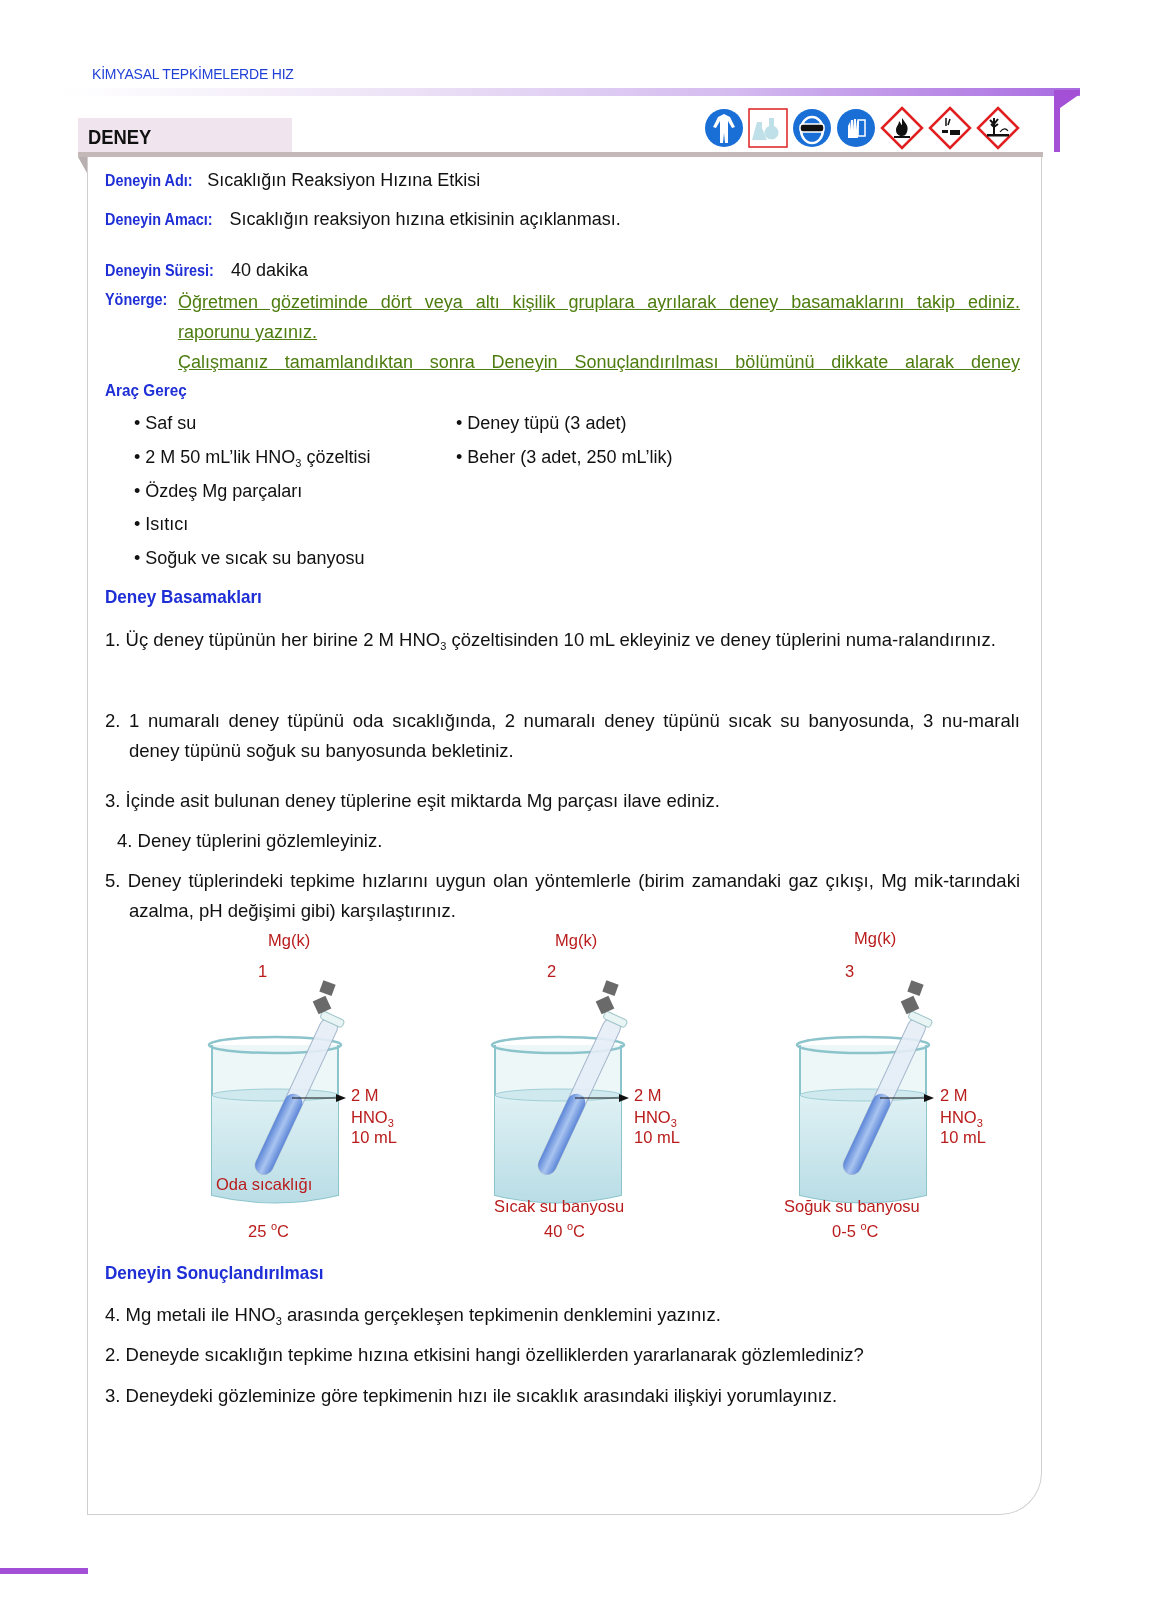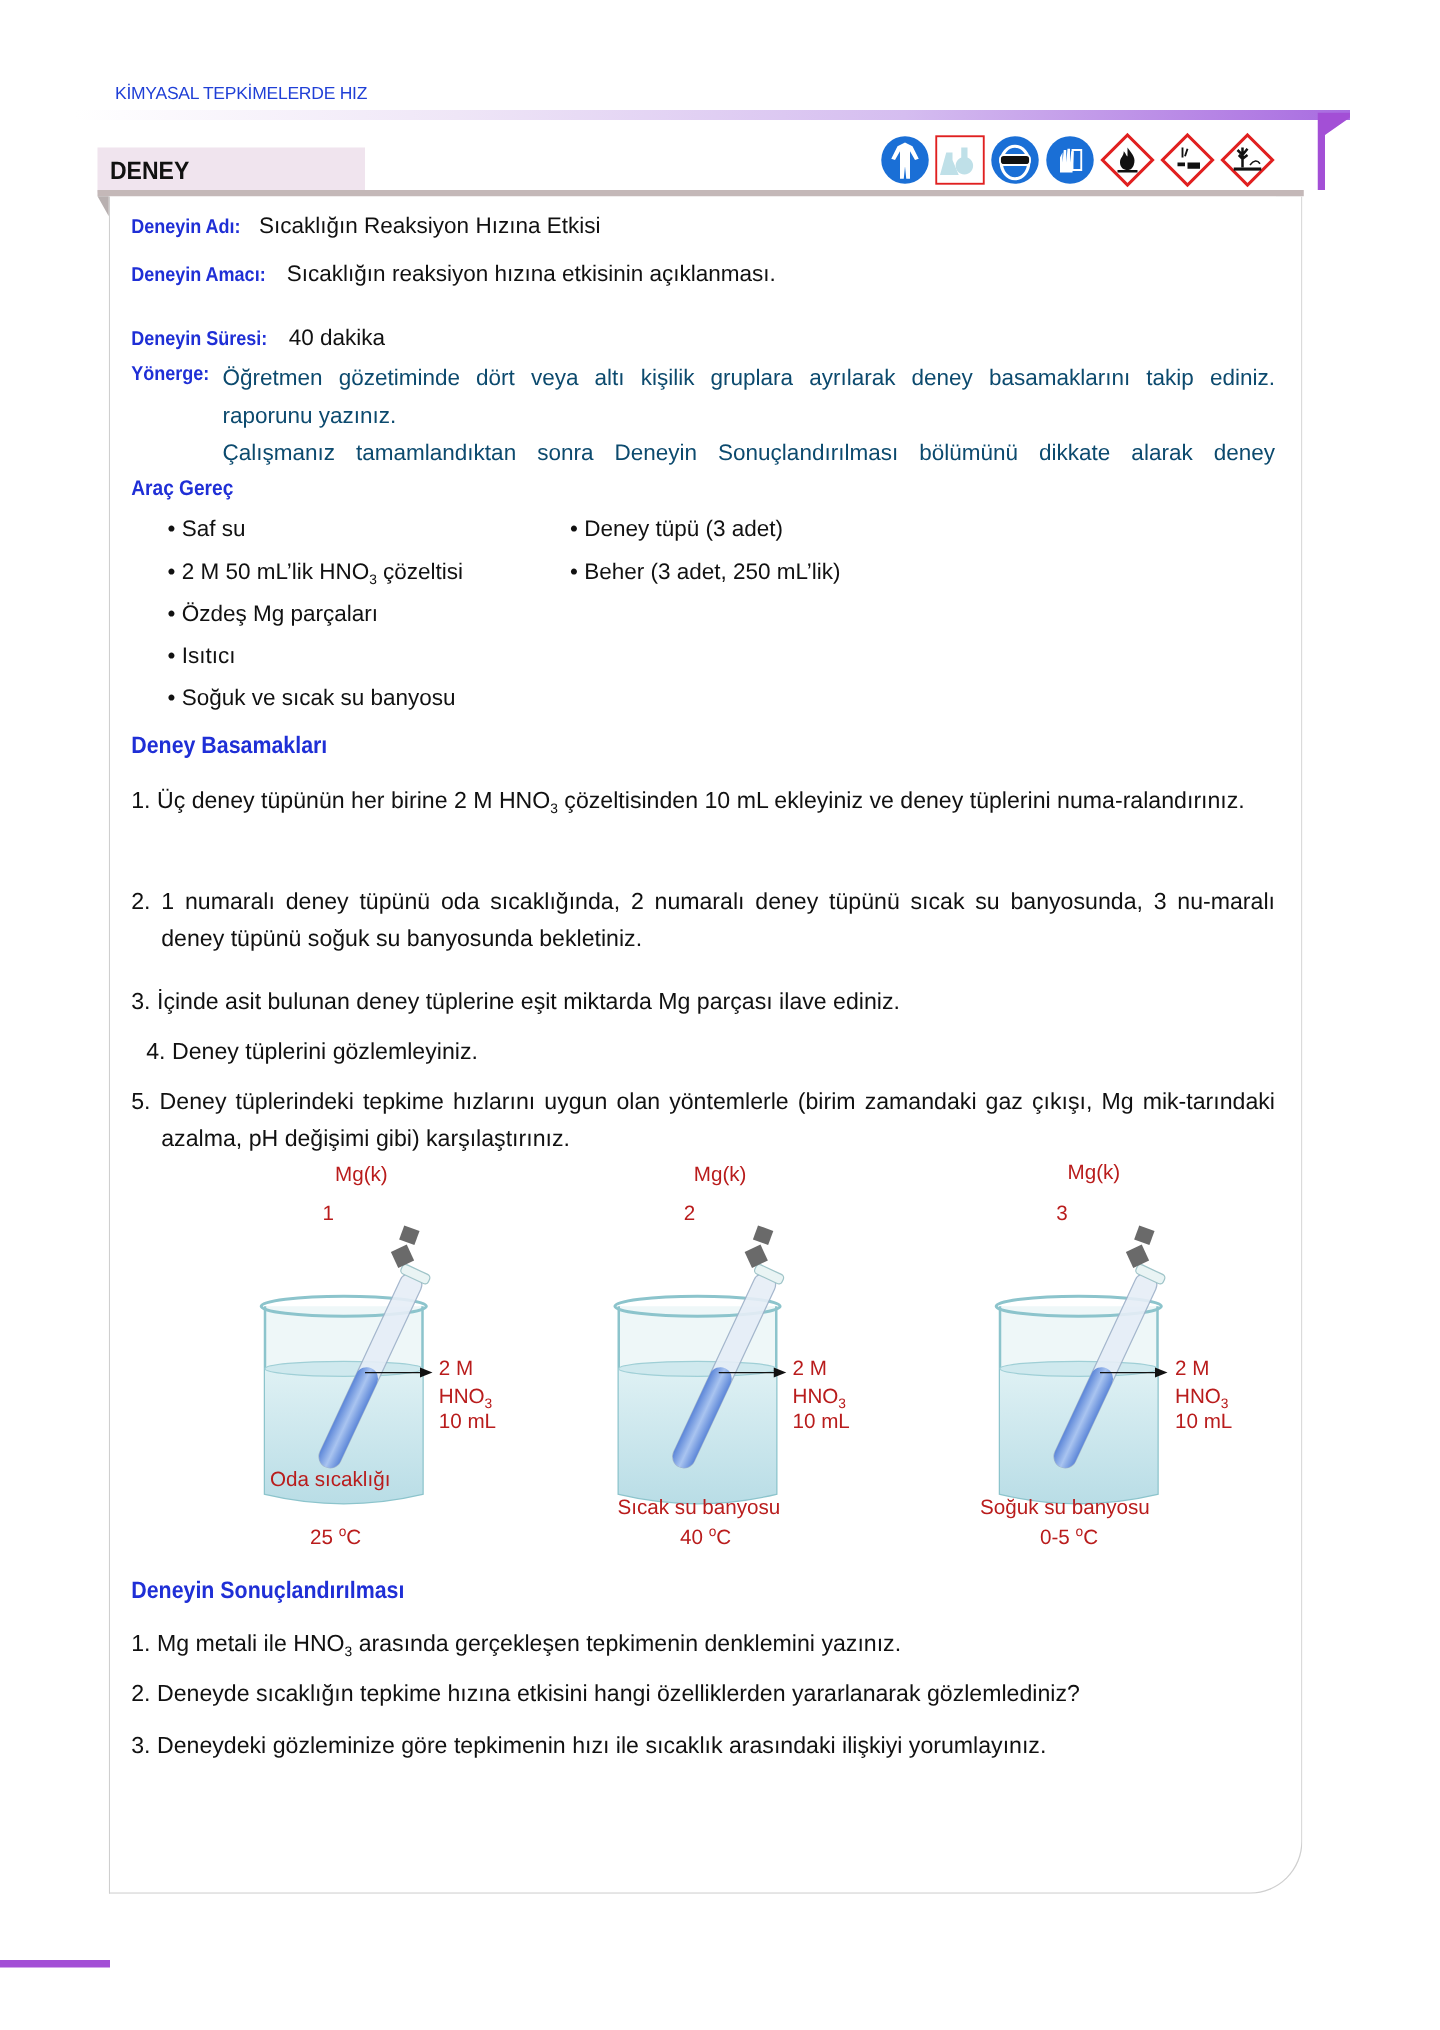--- a/index.html
+++ b/index.html
@@ -9,21 +9,21 @@
   .top-strip { left: 60px; top: 88px; width: 1020px; height: 8px; background: linear-gradient(90deg, #ffffff 0%, #efe6f7 30%, #d5bdf0 65%, #a86be0 100%); }
   .purple-flag { left: 1054px; top: 90px; width: 26px; height: 62px; }
   .deney-tab { left: 78px; top: 118px; width: 214px; height: 36px; background: #f0e4ee; }
   .deney-tab span { position: absolute; left: 10px; top: 8px; font-weight: bold; font-size: 20px; color: #111; transform: scaleX(0.92); transform-origin: left; }
   .header-line { left: 78px; top: 152px; width: 965px; height: 5px; background: #c4b8b8; }
   .box { left: 87px; top: 157px; width: 955px; height: 1358px; border: 1px solid #cfcfcf; border-top: none; border-radius: 0 0 42px 0; }
   .fold { left: 78px; top: 157px; width: 0; height: 0; border-left: 9px solid transparent; border-top: 16px solid #b8b0b0; }
   .icons { left: 704px; top: 106px; display: flex; gap: 4px; align-items: center; }
   .icons svg { display: block; }
   .lbl { color: #1f2fd6; font-weight: bold; font-size: 16px; display: inline-block; transform: scaleX(0.9); transform-origin: left; }
-  .t { font-size: 18px; line-height: 30px; color: #0c4a6e; }
+  .t { font-size: 18px; line-height: 30px; color: #4d7c0f; text-decoration: underline; }
   .row { position: absolute; left: 105px; font-size: 18px; }
   .section-title { position: absolute; left: 105px; color: #1f2fd6; font-weight: bold; font-size: 19px; transform: scaleX(0.9); transform-origin: left; }
   .bullet { position: absolute; font-size: 18px; }
   .step { position: absolute; left: 105px; width: 915px; font-size: 18.5px; line-height: 30px; padding-left: 24px; text-indent: -24px; text-align: justify; }
   sub { font-size: 11px; vertical-align: -4px; }
   .fig-lbl { position: absolute; font-size: 16.5px; color: #b91c1c; }
   .page-num { left: 90px; top: 1625px; font-size: 23px; }
   .page-bar { left: 0; top: 1568px; width: 88px; height: 6px; background: #a34fd6; }
 </style>
 </head>
@@ -215,18 +215,18 @@
     <div class="fig-lbl" style="left: 854px; top: 929px;"><span>Mg(k)</span></div>
     <div class="fig-lbl" style="left: 845px; top: 962px;"><span>3</span></div>
     <div class="fig-lbl" style="left: 940px; top: 1086px;"><span>2 M</span></div>
     <div class="fig-lbl" style="left: 940px; top: 1108px;"><span>HNO</span><sub>3</sub></div>
     <div class="fig-lbl" style="left: 940px; top: 1128px;"><span>10 mL</span></div>
     <div class="fig-lbl" style="left: 784px; top: 1197px;"><span>Soğuk su banyosu</span></div>
     <div class="fig-lbl" style="left: 832px; top: 1220px;"><span>0-5</span> <sup style="font-size:11px">o</sup><span>C</span></div>
   </div>
 
 <div class="section-title" style="top:1262px;">Deneyin Sonuçlandırılması</div>
-<div class="step" style="top:1300px;"><span>1. Mg metali ile HNO</span><sub>3</sub><span> arasında gerçekleşen tepkimenin denklemini yazınız.</span></div>
+<div class="step" style="top:1300px;"><span>4. Mg metali ile HNO</span><sub>3</sub><span> arasında gerçekleşen tepkimenin denklemini yazınız.</span></div>
 <div class="step" style="top:1340px;">2. Deneyde sıcaklığın tepkime hızına etkisini hangi özelliklerden yararlanarak gözlemlediniz?</div>
 <div class="step" style="top:1381px;">3. Deneydeki gözleminize göre tepkimenin hızı ile sıcaklık arasındaki ilişkiyi yorumlayınız.</div>
 
 <div class="abs page-bar"></div>
 <div class="abs page-num">302</div>
 
 </body></html>

